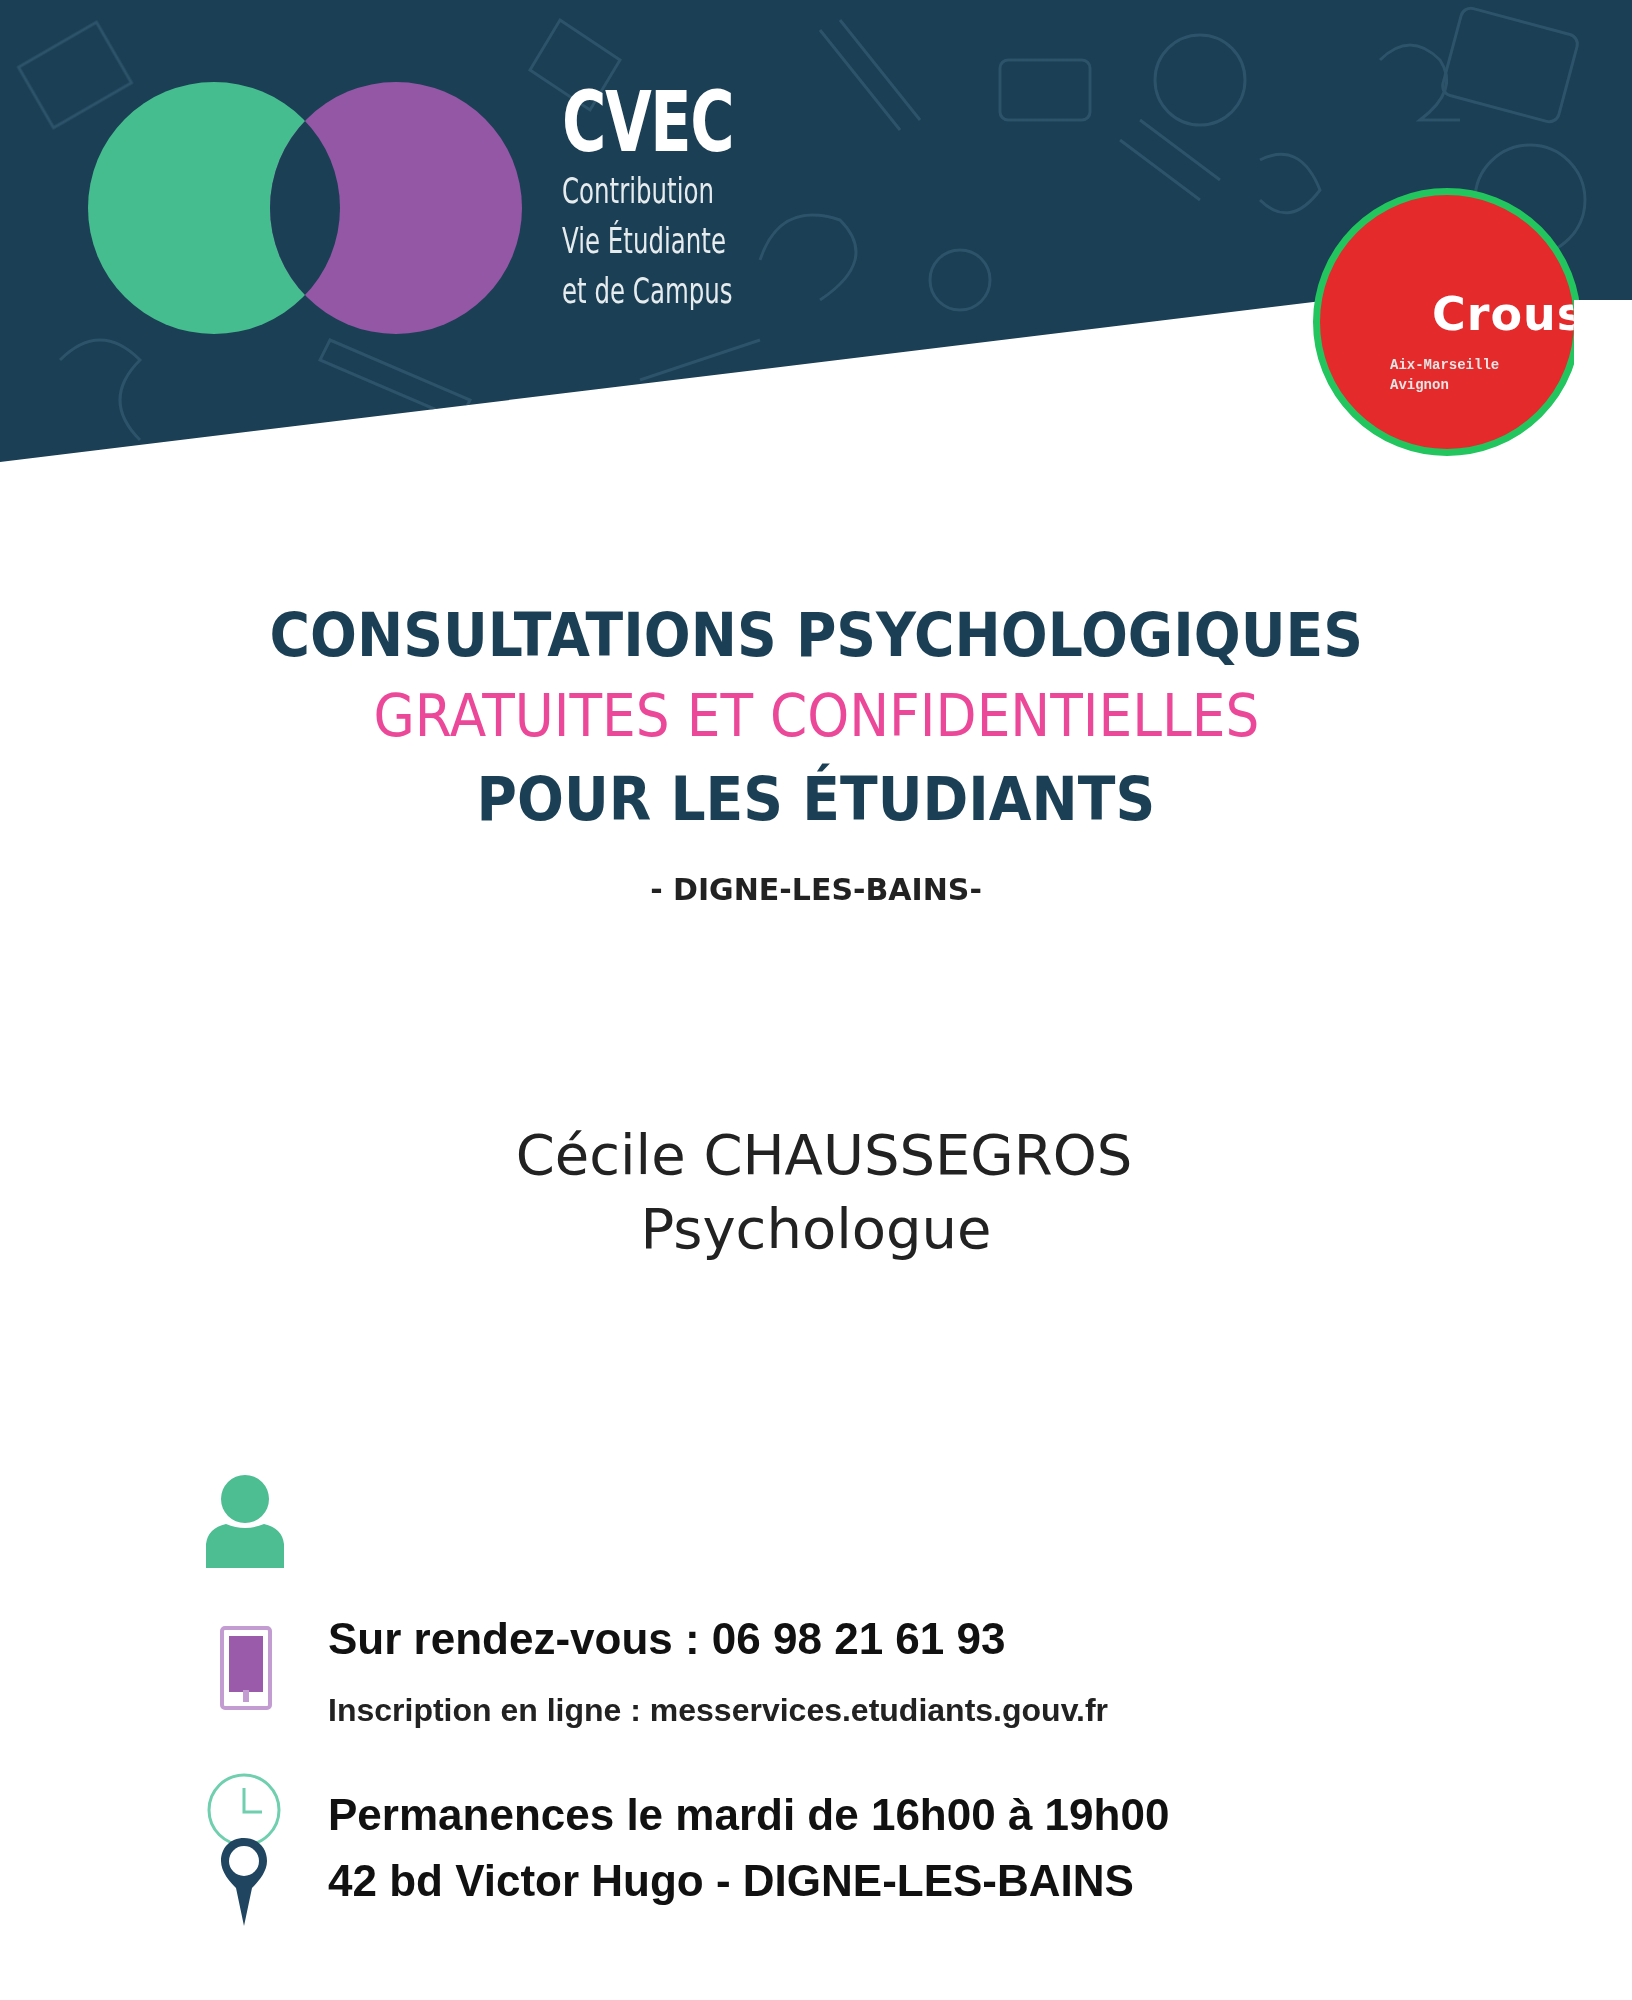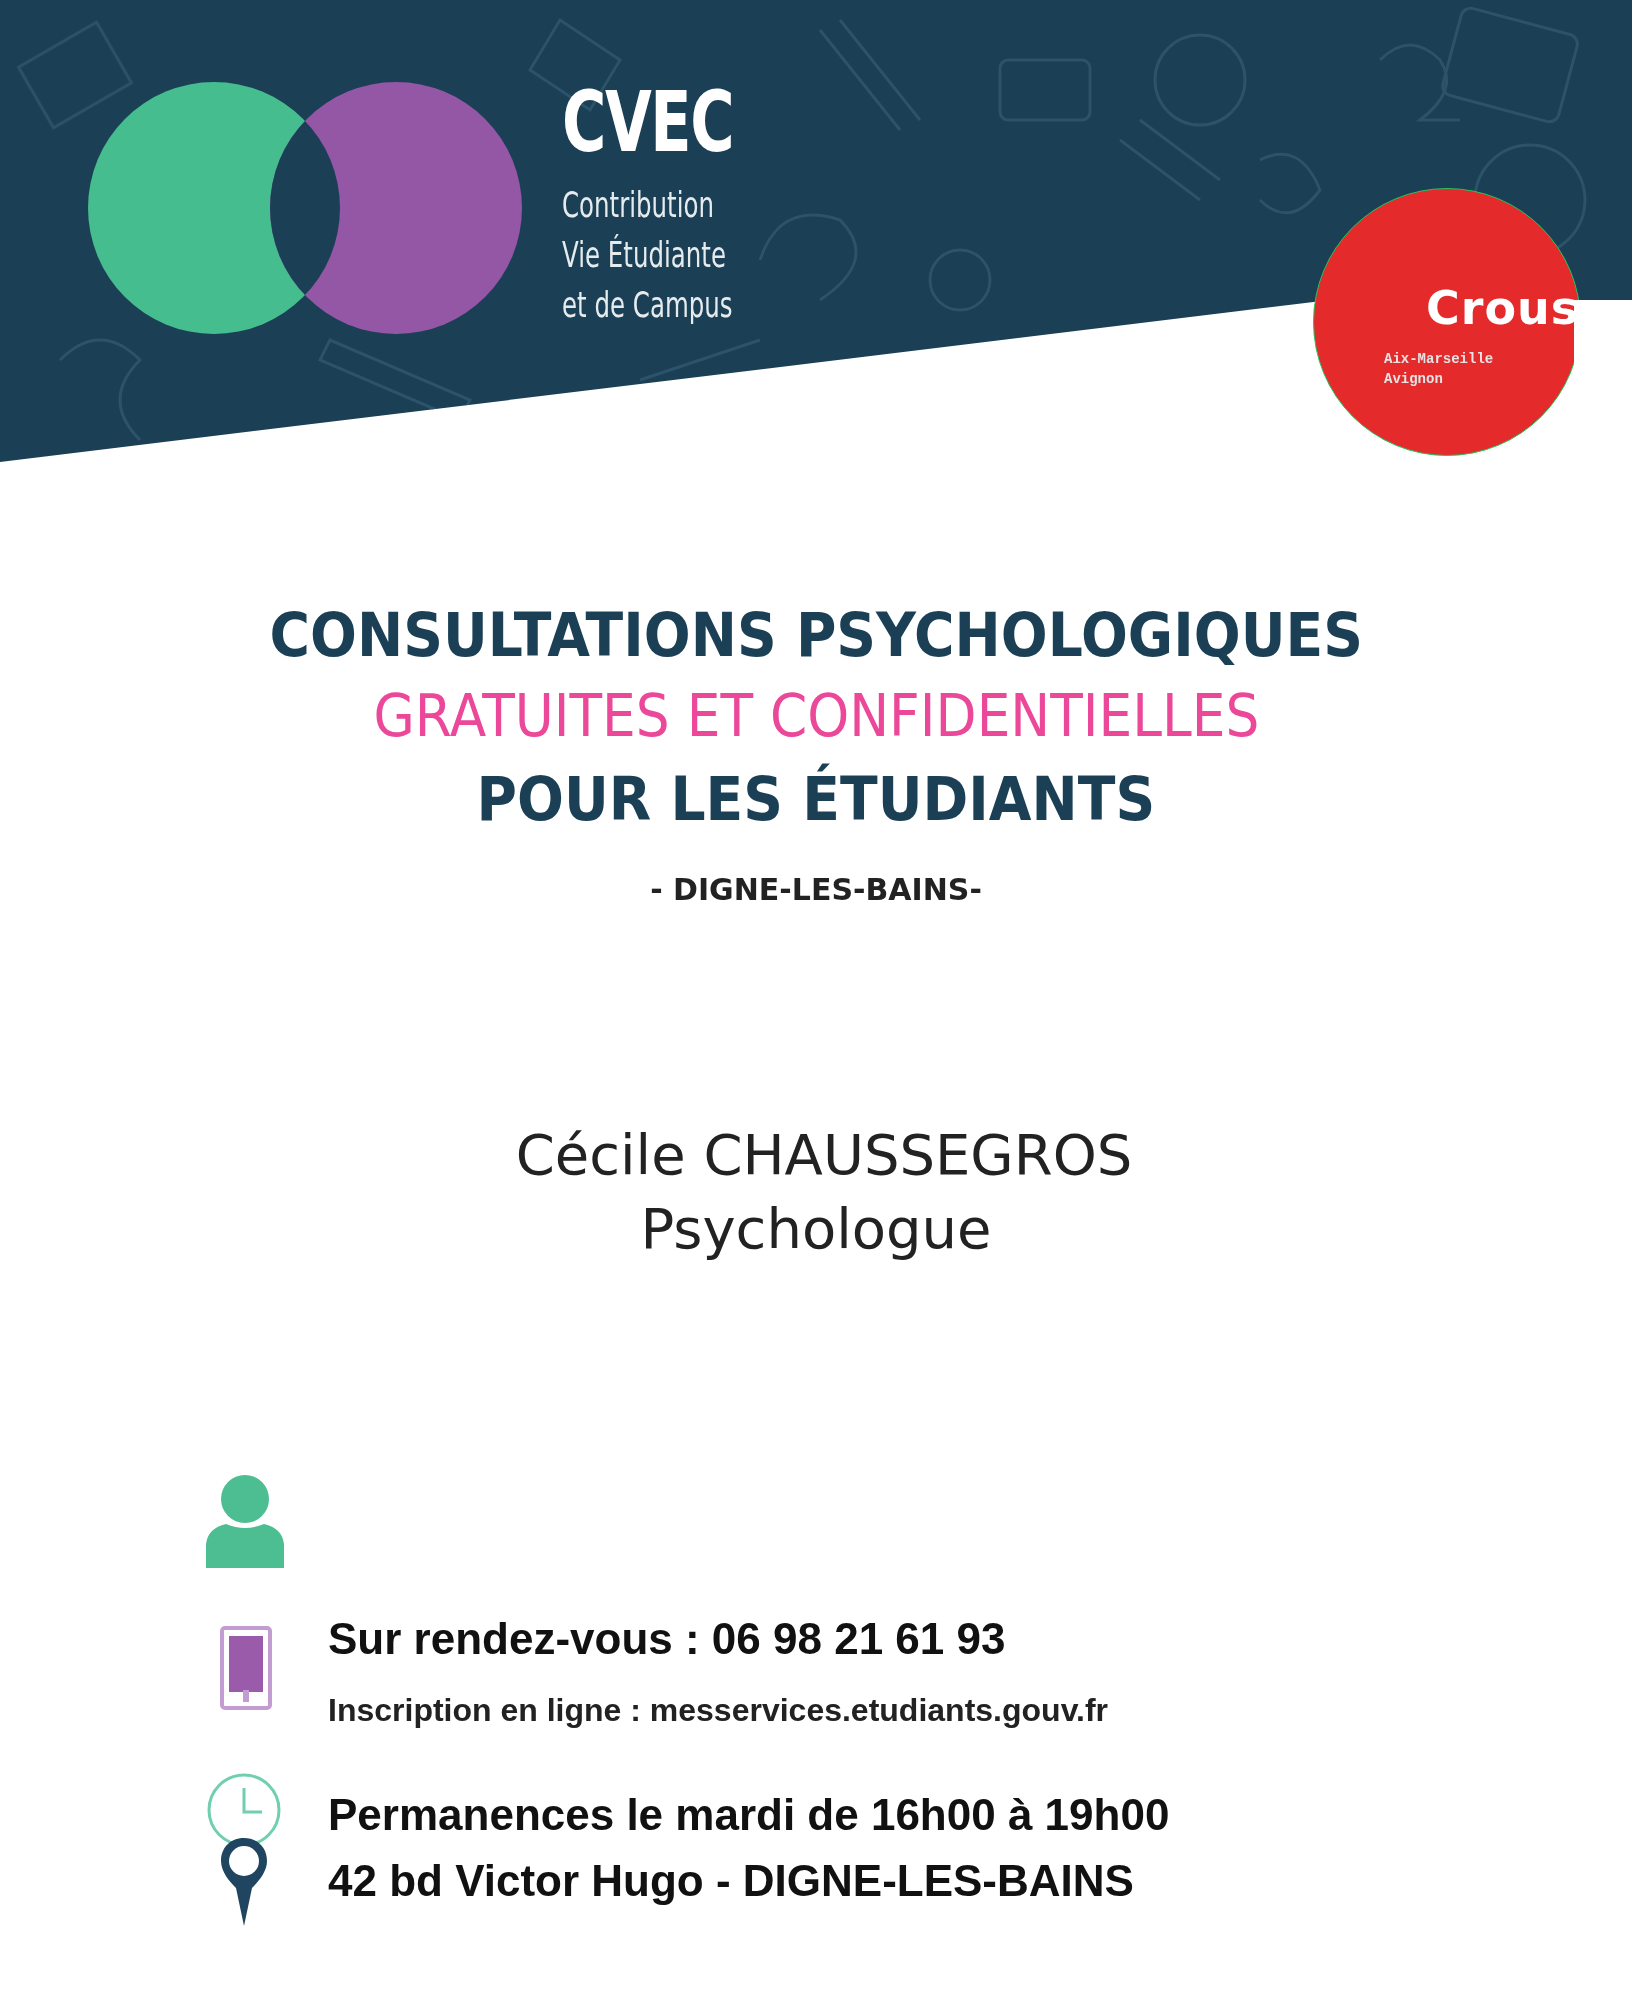--- a/index.html
+++ b/index.html
@@ -16,24 +16,24 @@
     .cvec-title {
       font-family: "DejaVu Sans", sans-serif; font-weight: bold;
       font-size: 84px; line-height: 88px; letter-spacing: -2px;
       transform: scaleX(0.72); transform-origin: left top; display: block;
     }
     .cvec-sub {
       font-family: "DejaVu Sans", sans-serif; font-size: 36px; line-height: 50px;
       transform: scaleX(0.68); transform-origin: left top; display: block;
       color: #e6ebee; white-space: nowrap;
     }
-    .cvec-sub-wrap { margin-top: 14px; }
+    .cvec-sub-wrap { }
     .crous {
       position: absolute; left: 1313px; top: 188px; width: 268px; height: 268px;
-      border-radius: 50%; background: #e52a2c; border: 1px solid #22c55e;
+      border-radius: 50%; background: #e52a2c; border: 7px solid #22c55e;
       box-sizing: border-box; overflow: hidden;
     }
     .crous-name {
       position: absolute; left: 112px; top: 92px; color: #fff;
       font-family: "DejaVu Sans", sans-serif; font-weight: bold; font-size: 46px;
       letter-spacing: 1px; white-space: nowrap;
     }
     .crous-sub {
       position: absolute; left: 70px; top: 160px; color: #e5e5e5;
       font-family: Liberation Mono, monospace; font-weight: bold; font-size: 14px;

